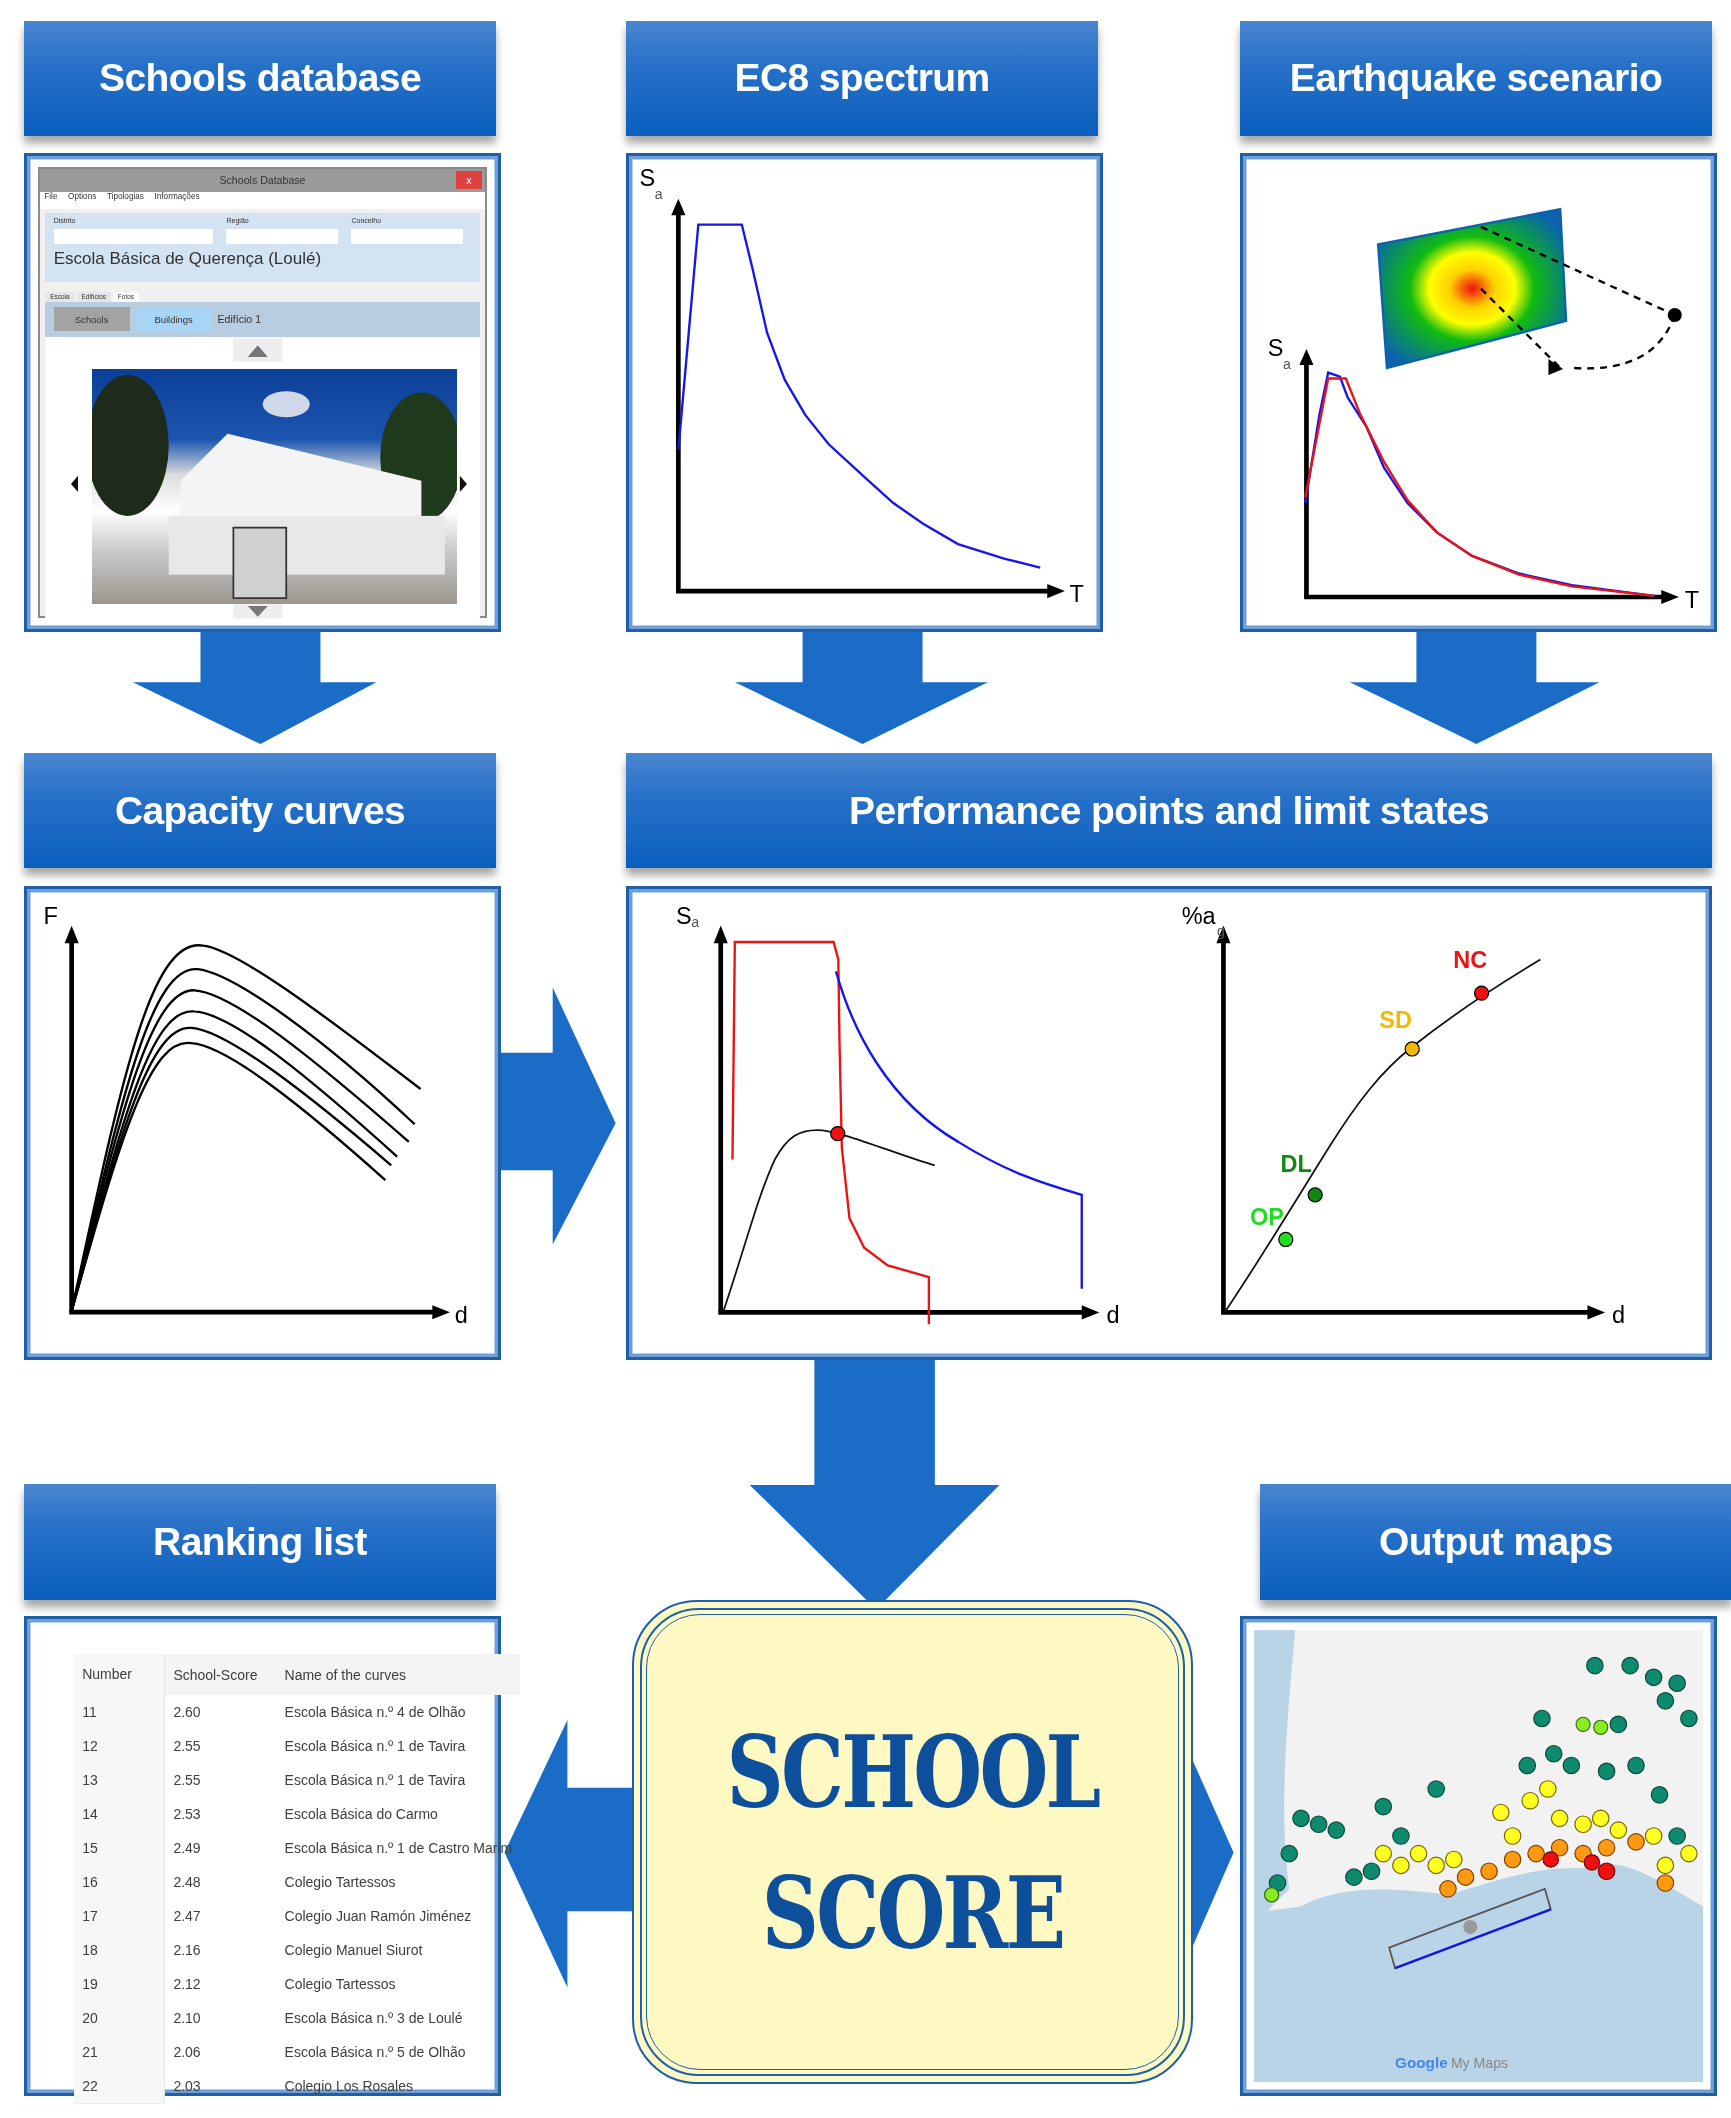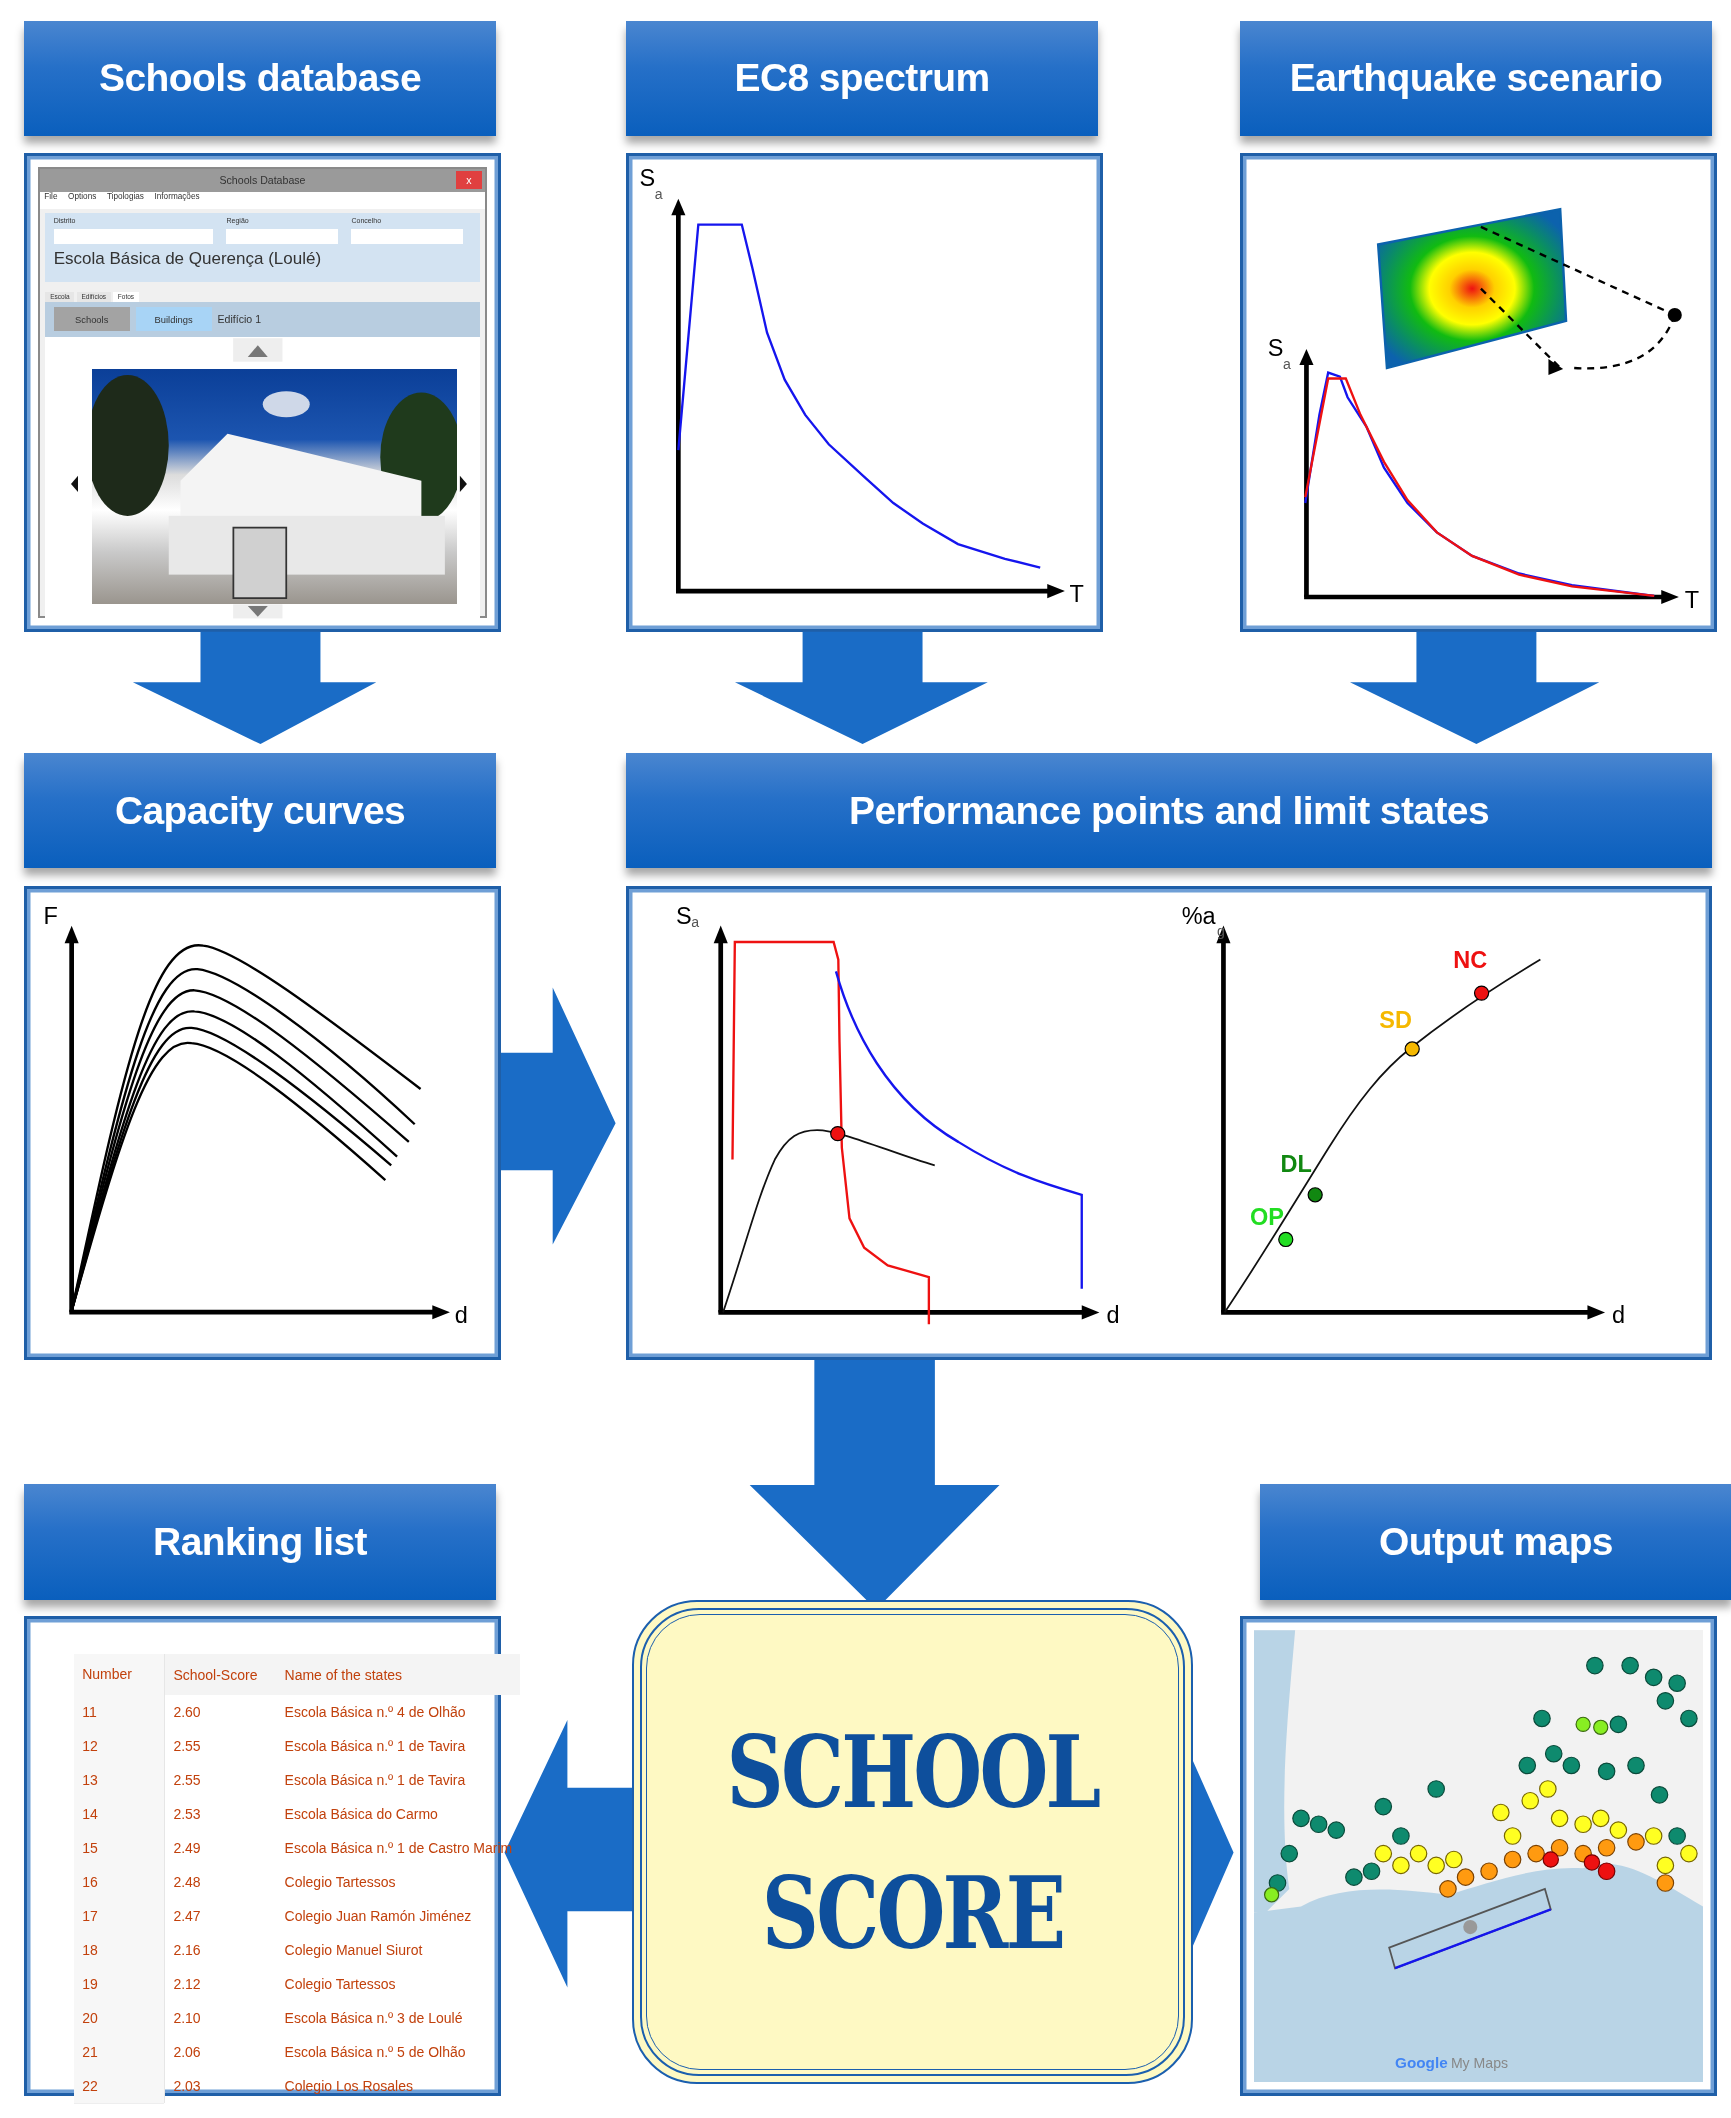--- a/index.html
+++ b/index.html
@@ -2,21 +2,21 @@
 <html style="font-size:9.4px"><head>
 <meta charset="utf-8">
 <style>
   html,body{margin:0;padding:0;background:#ffffff;}
   body{width:1731px;height:2119px;position:relative;overflow:hidden;font-family:"DejaVu Sans",sans-serif;}
   .hdr{position:absolute;background:linear-gradient(#4a86d0 0%,#2670c8 40%,#0a5fbd 100%);
        box-shadow:0 8.2px 8.2px rgba(0,0,0,0.35);display:flex;align-items:center;justify-content:center;
        color:#fff;font-family:"Liberation Sans",sans-serif;font-weight:bold;font-size:39px;letter-spacing:-0.6px;}
   .panel{position:absolute;background:#fff;border:3.5px solid #1f5fa8;box-shadow:inset 0 0 0 3.5px #6f9fd6;box-sizing:border-box;}
   svg{position:absolute;left:0;top:0;}
-  .tbl{position:absolute;left:47px;top:35px;font-family:"Liberation Sans",sans-serif;font-size:14px;color:#c2410c;}
+  .tbl{position:absolute;left:47px;top:35px;font-family:"Liberation Sans",sans-serif;font-size:14px;color:#404040;}
   .tbl .row{display:flex;height:34px;align-items:center;}
   .tbl .c1{width:82px;padding-left:8.2px;background:#f7f7f7;height:100%;display:flex;align-items:center;border-bottom:1.8px solid #eee;}
   .tbl .c2{width:103px;padding-left:8.2px;border-left:1.2px solid #e6e6e6;height:100%;display:flex;align-items:center;}
   .tbl .c3{width:235px;padding-left:8.2px;height:100%;display:flex;align-items:center;}
   .tbl .head{background:#f4f4f4;height:41px;}
   .win{position:absolute;left:10.6px;top:10.6px;right:10.6px;bottom:10.6px;background:#f0f0f0;border:2.4px solid #8a8a8a;
        font-family:"Liberation Sans",sans-serif;font-size:8.2px;color:#333;}
   .win .title{height:23.5px;background:#9a9a9a;display:flex;align-items:center;justify-content:center;color:#333;font-size:10.6px;position:relative;}
   .win .close{position:absolute;right:3.5px;top:2.4px;width:26px;height:17.6px;background:#e04040;color:#fff;display:flex;align-items:center;justify-content:center;}
   .win .menu{height:16.5px;display:flex;gap:10.6px;padding-left:4.7px;background:#fff;}
@@ -222,21 +222,21 @@
   </div>
 <div class="hdr" style="left:1240px;top:1484px;width:472px;height:116px;margin-left:20px;">
     <span>Output maps</span>
   </div>
 
 <div class="panel" style="left:24px;top:1616px;width:477px;height:480px;">
   <div class="tbl">
     <div class="row head">
       <span class="c1">Number</span>
       <span class="c2">School-Score</span>
-      <span class="c3">Name of the states</span>
+      <span class="c3">Name of the curves</span>
     </div>
     <div class="row">
         <span class="c1">11</span>
         <span class="c2">2.60</span>
         <span class="c3">Escola Básica n.º 4 de Olhão</span>
       </div>
     <div class="row">
         <span class="c1">12</span>
         <span class="c2">2.55</span>
         <span class="c3">Escola Básica n.º 1 de Tavira</span>

